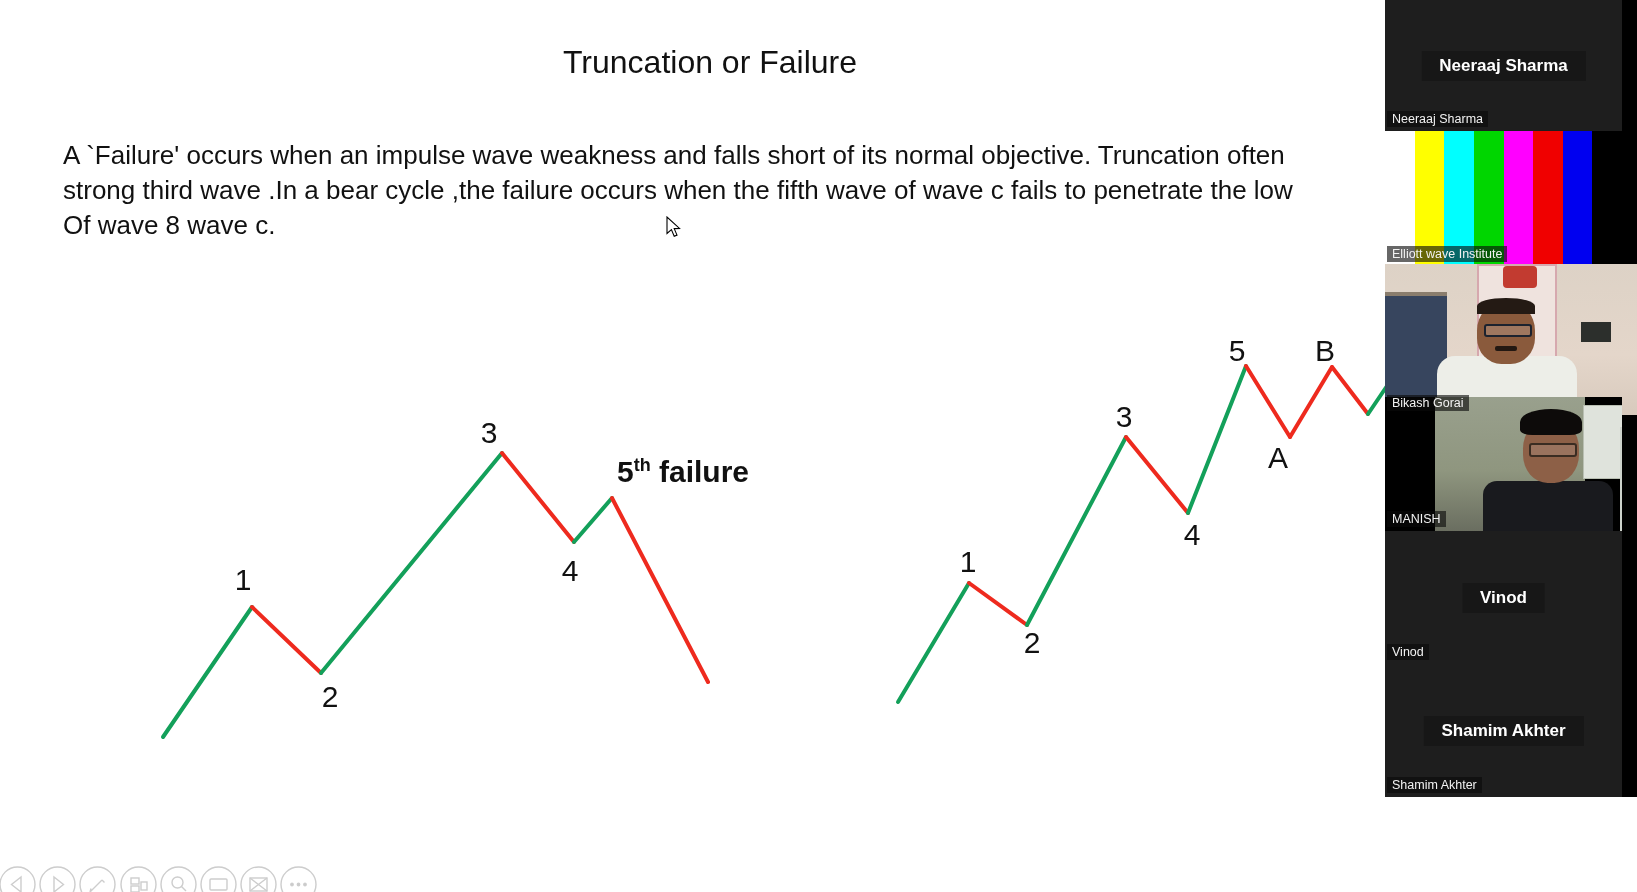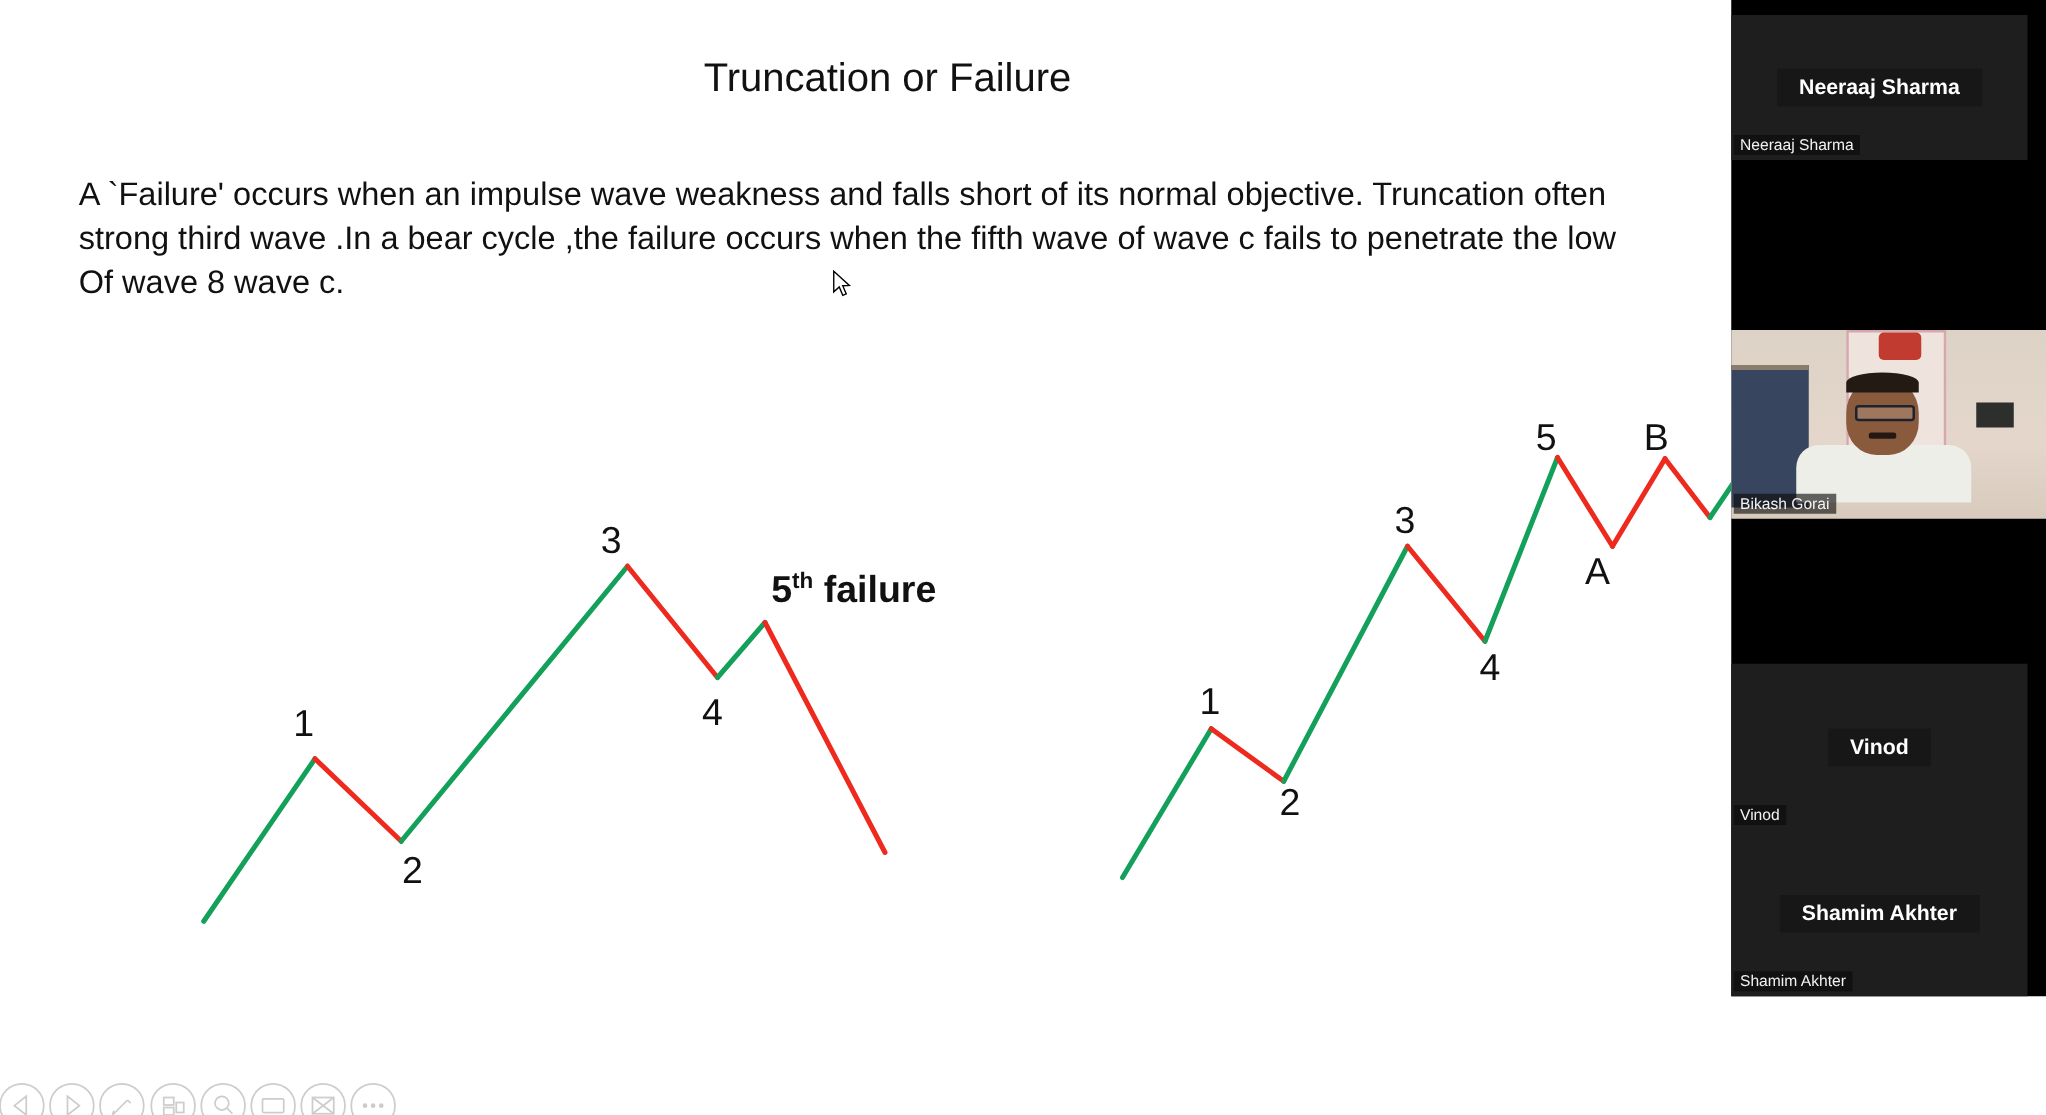--- a/index.html
+++ b/index.html
@@ -100,36 +100,60 @@
     <div class="wave-label" style="left: 968px; top: 562px;">1</div>
     <div class="wave-label" style="left: 1032px; top: 643px;">2</div>
     <div class="wave-label" style="left: 1124px; top: 417px;">3</div>
     <div class="wave-label" style="left: 1192px; top: 535px;">4</div>
     <div class="wave-label" style="left: 1237px; top: 351px;">5</div>
     <div class="wave-label" style="left: 1278px; top: 458px;">A</div>
     <div class="wave-label" style="left: 1325px; top: 351px;">B</div>
   </div>
 
 <div id="sidebar">
-    <div class="tile" style="top: 12px; height: 116px;">
+    <div class="tile" style="top: 0px; height: 131px;">
       <div class="tile-center-name">Neeraaj Sharma</div>
       <div class="tile-label">Neeraaj Sharma</div>
+    </div>
+    <div class="tile" style="top: 131px; height: 133px;">
+      <div class="bars">
+        <div style="background: rgb(255, 255, 255);"></div>
+        <div style="background: rgb(255, 255, 0);"></div>
+        <div style="background: rgb(0, 255, 255);"></div>
+        <div style="background: rgb(0, 214, 0);"></div>
+        <div style="background: rgb(255, 0, 255);"></div>
+        <div style="background: rgb(240, 0, 0);"></div>
+        <div style="background: rgb(0, 0, 240);"></div>
+        <div style="background: rgb(0, 0, 0);"></div>
+      </div>
+      <div class="tile-label" style="bottom: 2px;">Elliott wave Institute</div>
     </div>
     <div class="tile scene-bikash" style="top: 264px; height: 151px; padding-left: 25px;">
       <div class="bk-door"></div>
       <div class="bk-cab"></div>
       <div class="bk-cab-top"></div>
       <div class="bk-tv"></div>
       <div class="bk-shirt"></div>
       <div class="bk-head"></div>
       <div class="bk-hair"></div>
       <div class="bk-glasses"></div>
       <div class="bk-stache"></div>
       <div class="tile-label">Bikash Gorai</div>
     </div>
+    <div class="tile scene-manish" style="top: 397px; height: 134px;">
+      <div class="mn-content">
+        <div class="mn-poster"></div>
+        <div class="mn-fridge"></div>
+        <div class="mn-jacket"></div>
+        <div class="mn-head"></div>
+        <div class="mn-hair"></div>
+        <div class="mn-glasses"></div>
+      </div>
+      <div class="tile-label">MANISH</div>
+    </div>
     <div class="tile" style="top: 531px; height: 133px;">
       <div class="tile-center-name">Vinod</div>
       <div class="tile-label">Vinod</div>
     </div>
     <div class="tile" style="top: 664px; height: 133px;">
       <div class="tile-center-name">Shamim Akhter</div>
       <div class="tile-label">Shamim Akhter</div>
     </div>
   </div>
 

